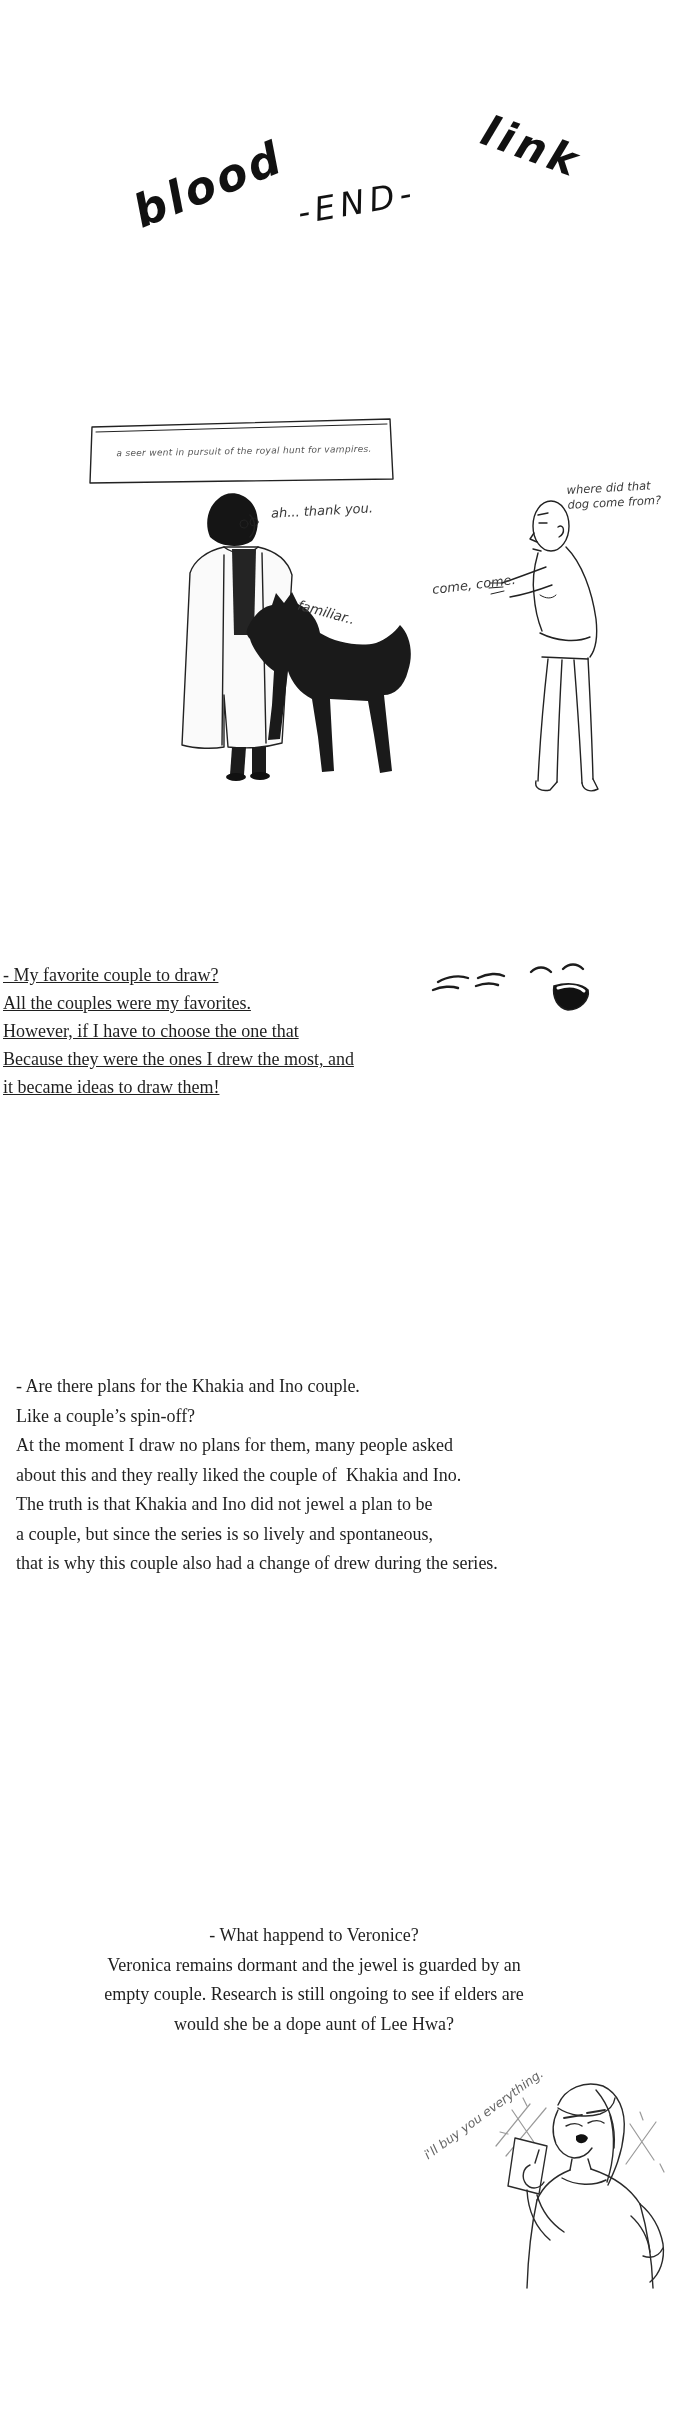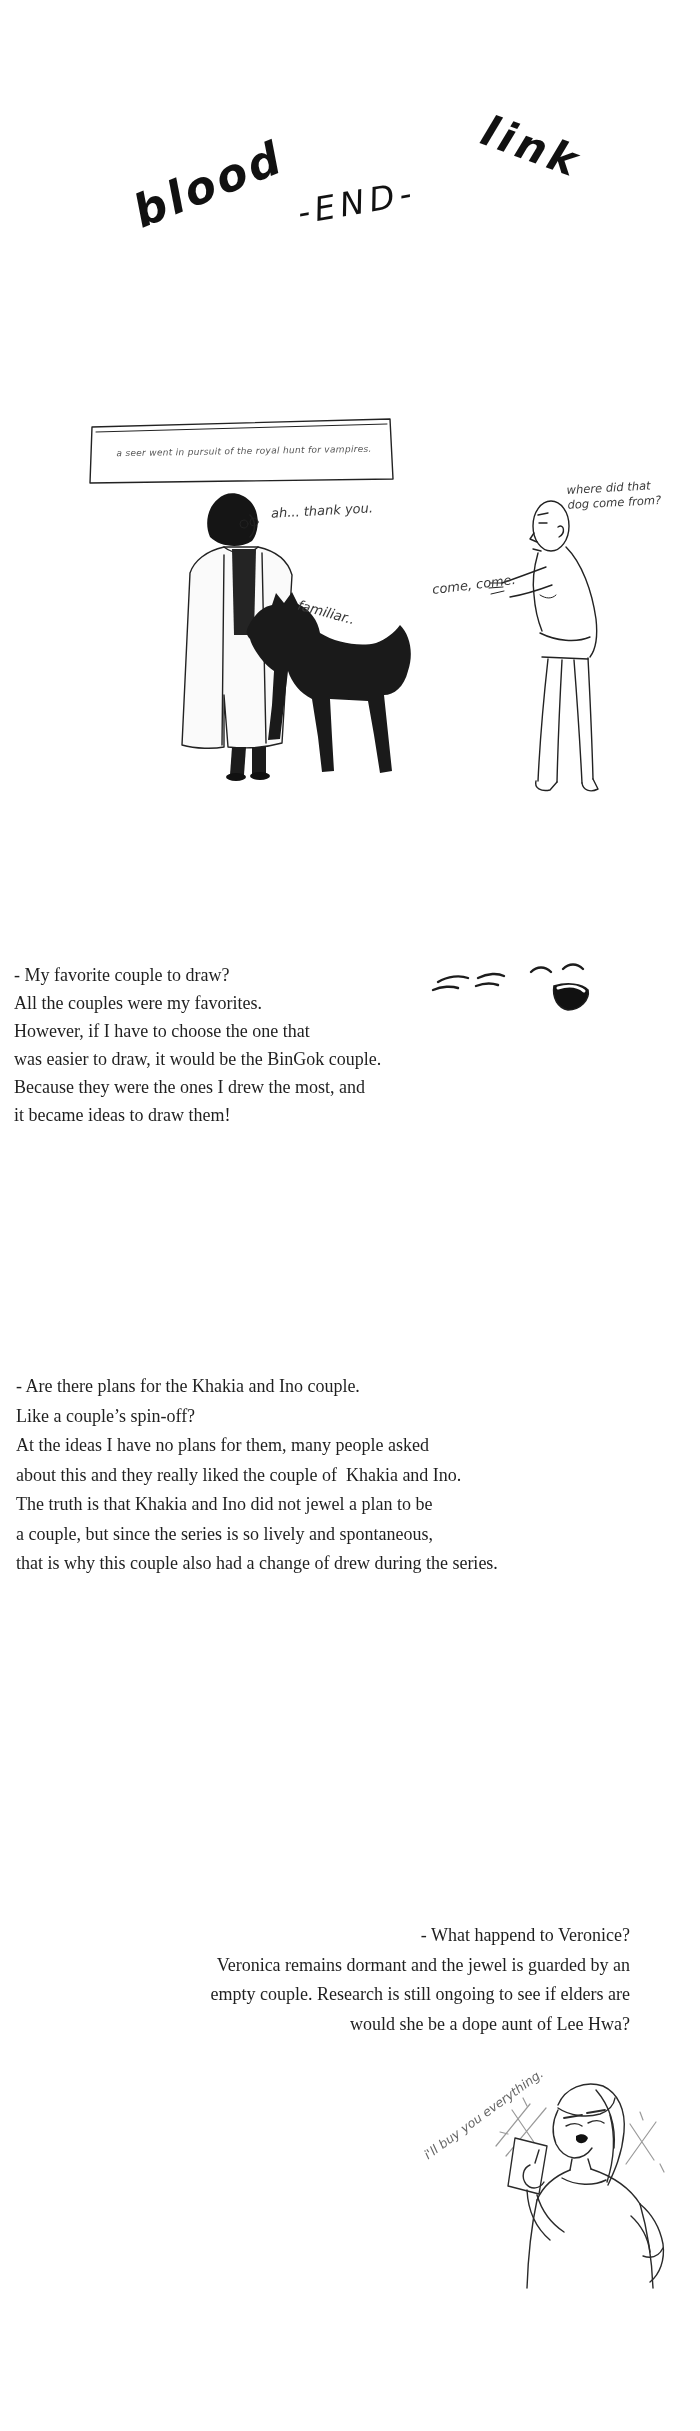--- a/index.html
+++ b/index.html
@@ -27,23 +27,23 @@
   .hw-buy{left:421px;top:2150px;font-size:12.5px;color:#666;transform:rotate(-36deg);
           transform-origin:left top;}
 
   
   .art{position:absolute;}
   .art svg{display:block;}
 
   
   .qa{position:absolute;font-size:18px;}
   .qa .line{white-space:pre-wrap;}
-  .qa-1{left:14px;top:961px;width:500px;text-align:left;line-height:28px;}
+  .qa-1{left:3px;top:961px;width:500px;text-align:left;line-height:28px;text-decoration:underline;}
   .qa-2{right:16px;top:1372px;width:668px;line-height:29.5px;}
-  .qa-3{left:10px;top:1921px;width:620px;text-align:right;line-height:29.5px;}
+  .qa-3{left:4px;top:1921px;width:620px;text-align:center;line-height:29.5px;}
 </style>
 </head>
 <body>
 
 <div class="page">
 
   <div class="title-word t-blood">blood</div>
   <div class="title-word t-end">-END-</div>
   <div class="title-word t-link">link</div>
 
@@ -107,21 +107,20 @@
   <div class="hand hw-come">come, come.</div>
   <div class="hand hw-where">
     <div>where did that</div>
     <div>dog come from?</div>
   </div>
 
   <div class="qa qa-1">
     <div class="line">- My favorite couple to draw?</div>
     <div class="line">All the couples were my favorites.</div>
     <div class="line">However, if I have to choose the one that</div>
-    <div class="line">was easier to draw, it would be the BinGok couple.</div>
     <div class="line">Because they were the ones I drew the most, and</div>
     <div class="line">it became ideas to draw them!</div>
   </div>
 
   <div class="art" style="left:418px;top:942px">
     <svg width="175" height="80" viewBox="0 0 175 80" fill="none" stroke="#1c1c1c" stroke-width="2.4" stroke-linecap="round">
       <g>
         <path d="M20,40 C30,34 42,33 50,36"></path>
         <path d="M15,48 C24,44 34,44 40,46"></path>
         <path d="M60,36 C70,31 80,31 86,34"></path>
@@ -132,21 +131,21 @@
         <path d="M145,27 C151,21 159,21 165,27"></path>
         <path d="M136,44 C150,40 164,42 170,48 C172,58 162,68 150,68 C140,66 134,56 136,44 Z" fill="#111" stroke-width="1.6"></path>
         <path d="M140,46 C150,43 160,44 166,49" stroke="#fff" stroke-width="3"></path>
       </g>
     </svg>
   </div>
 
   <div class="qa qa-2">
     <div class="line">- Are there plans for the Khakia and Ino couple.</div>
     <div class="line">Like a couple’s spin-off?</div>
-    <div class="line">At the ideas I have no plans for them, many people asked</div>
+    <div class="line">At the moment I draw no plans for them, many people asked</div>
     <div class="line">about this and they really liked the couple of  Khakia and Ino.</div>
     <div class="line">The truth is that Khakia and Ino did not jewel a plan to be</div>
     <div class="line">a couple, but since the series is so lively and spontaneous,</div>
     <div class="line">that is why this couple also had a change of drew during the series.</div>
   </div>
 
   <div class="qa qa-3">
     <div class="line">- What happend to Veronice?</div>
     <div class="line">Veronica remains dormant and the jewel is guarded by an</div>
     <div class="line">empty couple. Research is still ongoing to see if elders are</div>

